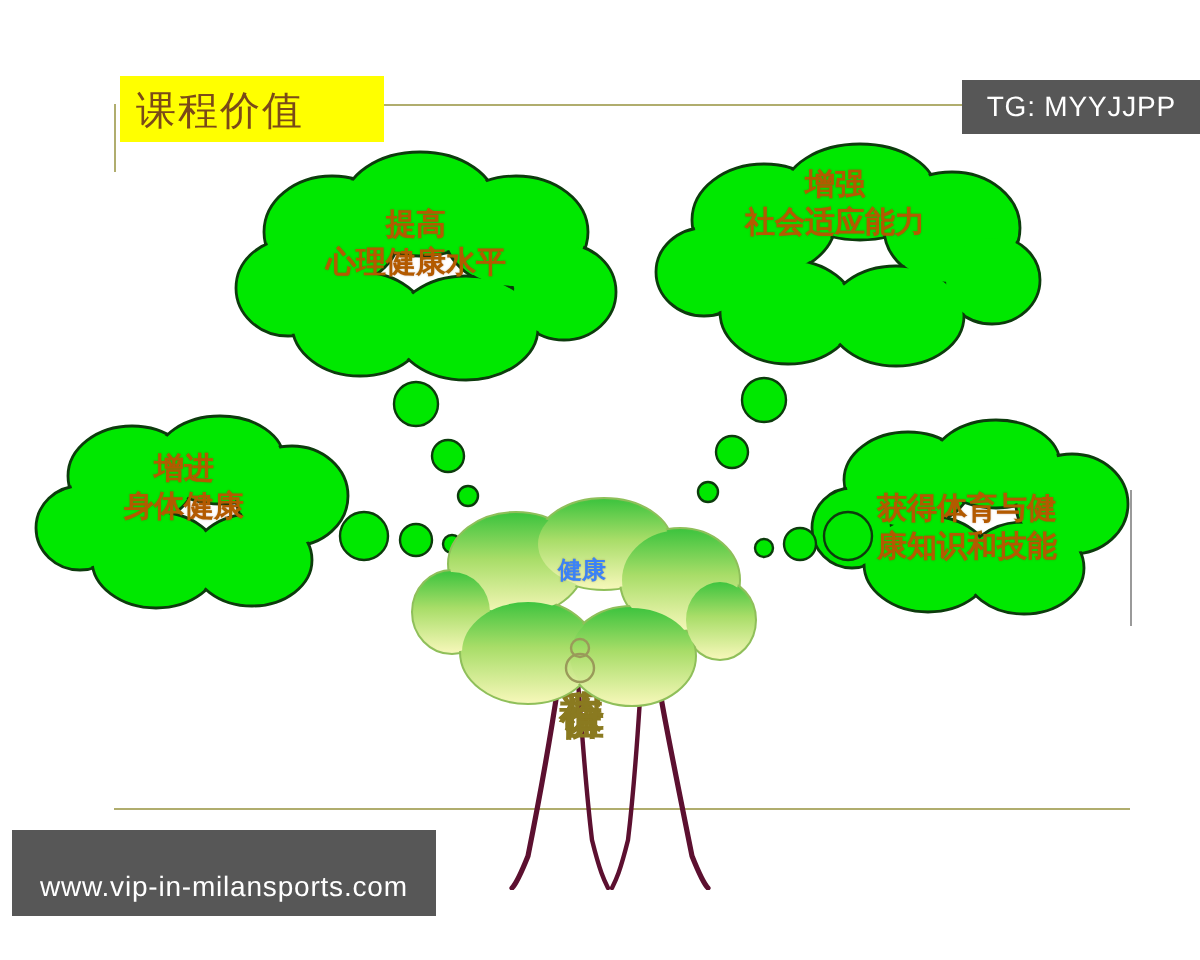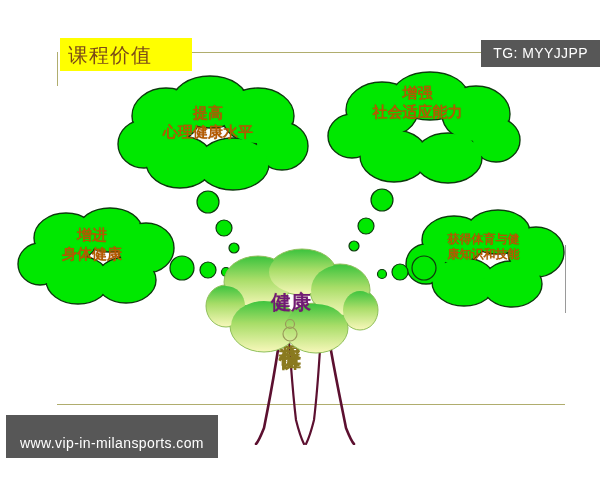--- a/index.html
+++ b/index.html
@@ -40,24 +40,24 @@
   #cloud-mental{left:118px;top:76px;}
   #lbl-mental{left:118px;top:104px;width:180px;font-size:15px;}
 
   #cloud-social{left:330px;top:72px;}
   #lbl-social{left:330px;top:84px;width:175px;font-size:15px;}
 
   #cloud-physical{left:22px;top:206px;}
   #lbl-physical{left:22px;top:226px;width:140px;font-size:15px;}
 
   #cloud-knowledge{left:406px;top:208px;}
-  #lbl-knowledge{left:406px;top:232px;width:155px;font-size:12px;}
+  #lbl-knowledge{left:406px;top:246px;width:155px;font-size:15px;}
 
   #cloud-center{left:206px;top:248px;}
-  #lbl-center{left:206px;top:278px;width:170px;font-size:20px;color:#701a75;margin-top:12px;}
+  #lbl-center{left:206px;top:278px;width:170px;font-size:12px;color:#3b82f6;}
 
   
   #trunk{position:absolute;left:250px;top:300px;}
   #trunk svg{display:block;}
   #trunk-label{position:absolute;left:278px;top:328px;width:26px;
                color:#8a7a20;font-size:22px;line-height:26px;font-weight:bold;
                font-family:"DejaVu Serif","Liberation Serif",serif;
                writing-mode:vertical-rl;text-orientation:upright;
                letter-spacing:1px;}
 </style>

